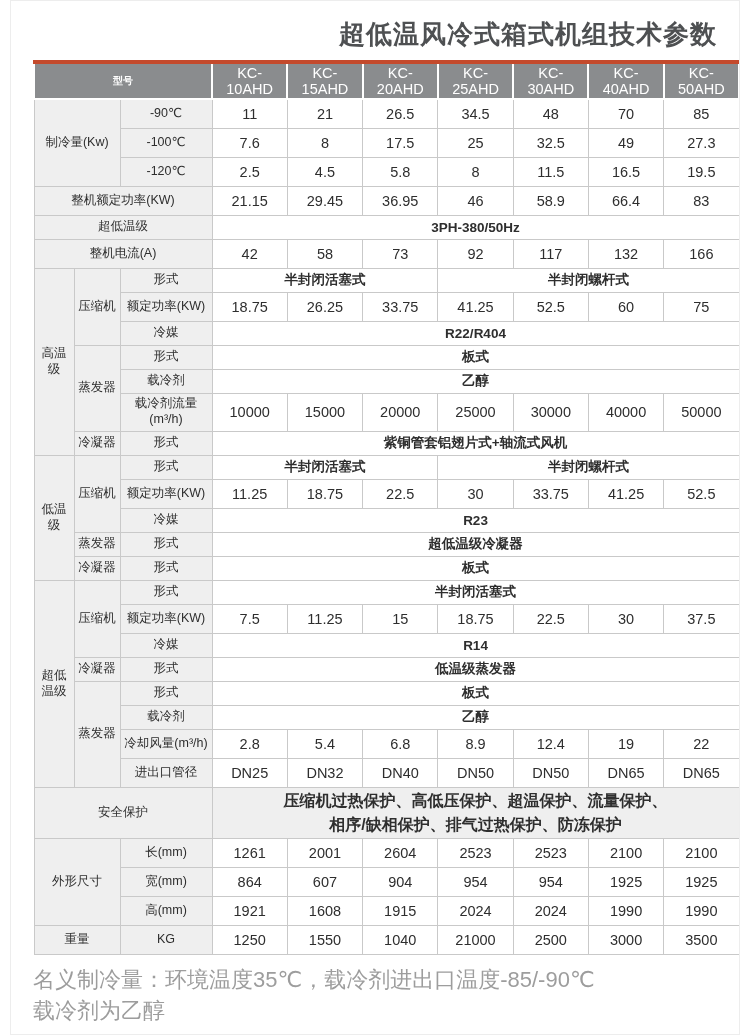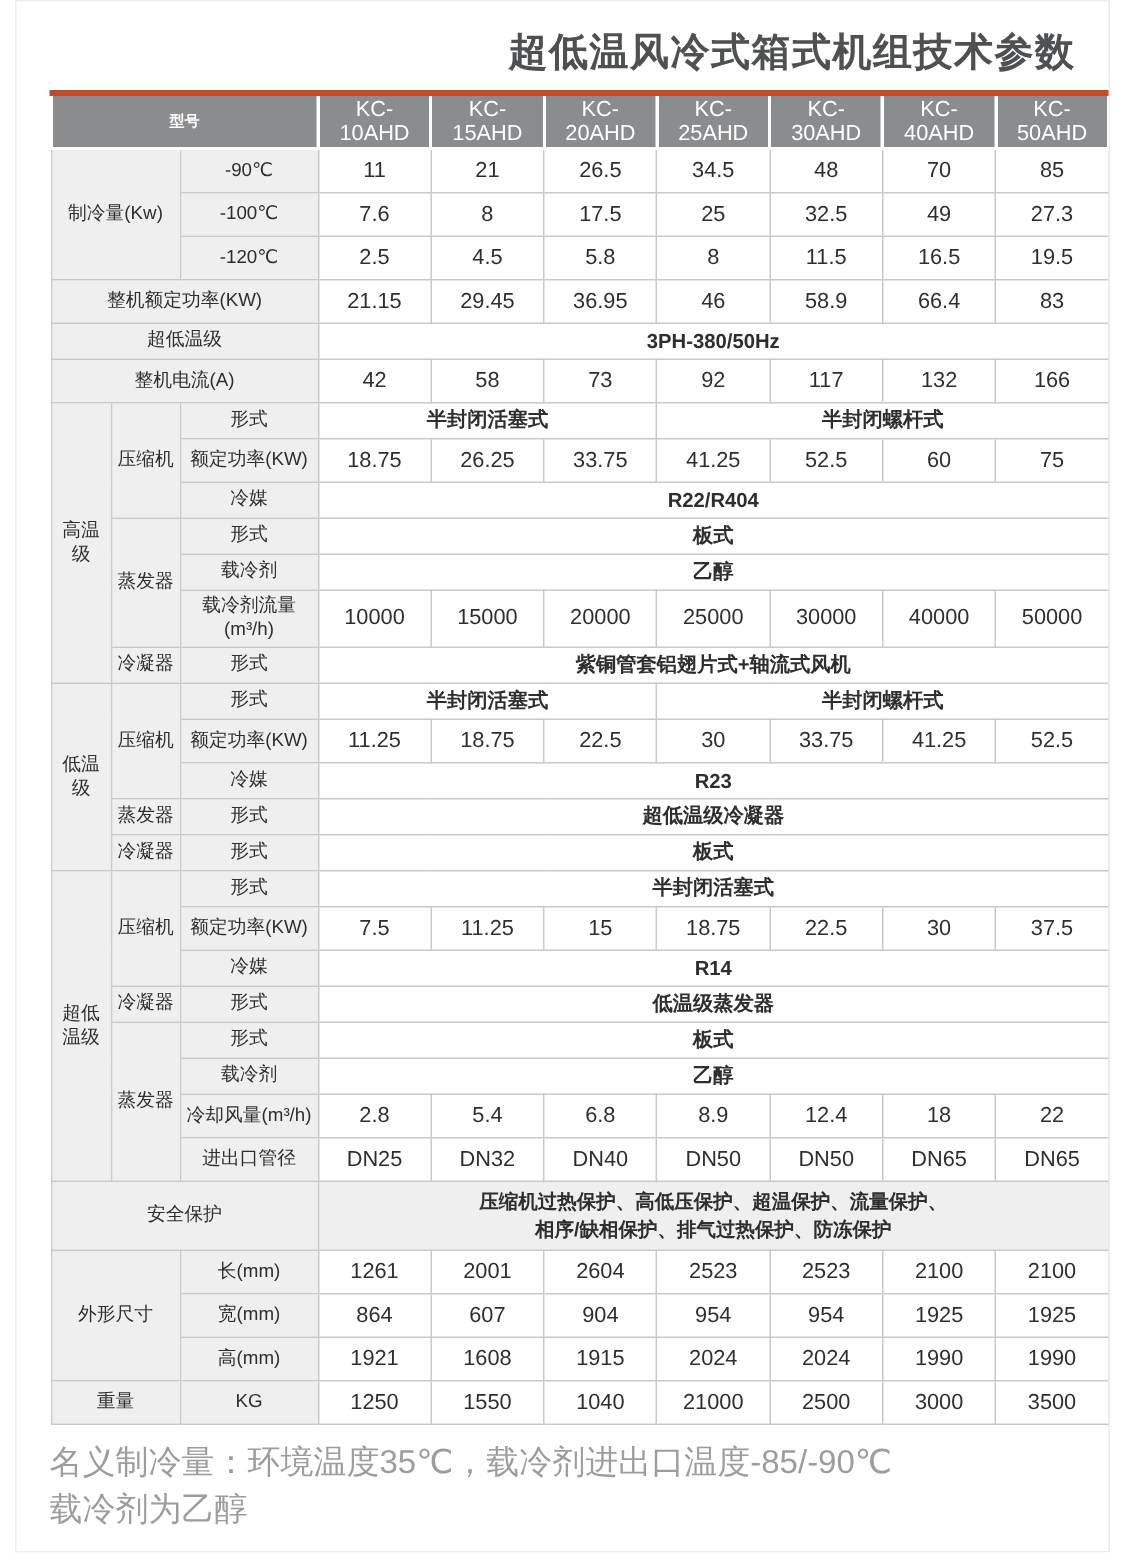--- a/index.html
+++ b/index.html
@@ -26,21 +26,21 @@
     border:2px solid #ffffff;border-top:none;letter-spacing:0;
   }
   td.h:first-child{font-weight:bold;font-size:10px;}
   td.l{
     background:var(--label-bg,#efefef);font-weight:normal;font-size:12.5px;
     white-space:pre-line;line-height:1.25;
   }
   td.v{font-size:14.5px;}
   td.s{font-size:13.5px;font-weight:bold;}
   td.g{
-    font-size:13px;font-weight:bold;background:var(--label-bg,#efefef);
+    font-size:16px;font-weight:bold;background:var(--label-bg,#efefef);
     white-space:pre-line;line-height:1.5;
   }
   tr{height:24px;}
   tr:nth-child(1){height:33px;}
   tr:nth-child(2),tr:nth-child(3),tr:nth-child(4),tr:nth-child(5),tr:nth-child(7),
   tr:nth-child(9),tr:nth-child(16),tr:nth-child(21),tr:nth-child(26),tr:nth-child(27),
   tr:nth-child(29),tr:nth-child(30),tr:nth-child(31),tr:nth-child(32){height:29px;}
   tr:nth-child(13){height:38px;}
   tr:nth-child(28){height:46px;}
   .footer{
@@ -244,21 +244,21 @@
           <td class="l">载冷剂</td>
           <td colspan="7" class="s">乙醇</td>
         </tr>
         <tr>
           <td class="l">冷却风量(m³/h)</td>
           <td class="v">2.8</td>
           <td class="v">5.4</td>
           <td class="v">6.8</td>
           <td class="v">8.9</td>
           <td class="v">12.4</td>
-          <td class="v">18</td>
+          <td class="v">19</td>
           <td class="v">22</td>
         </tr>
         <tr>
           <td class="l">进出口管径</td>
           <td class="v">DN25</td>
           <td class="v">DN32</td>
           <td class="v">DN40</td>
           <td class="v">DN50</td>
           <td class="v">DN50</td>
           <td class="v">DN65</td>

